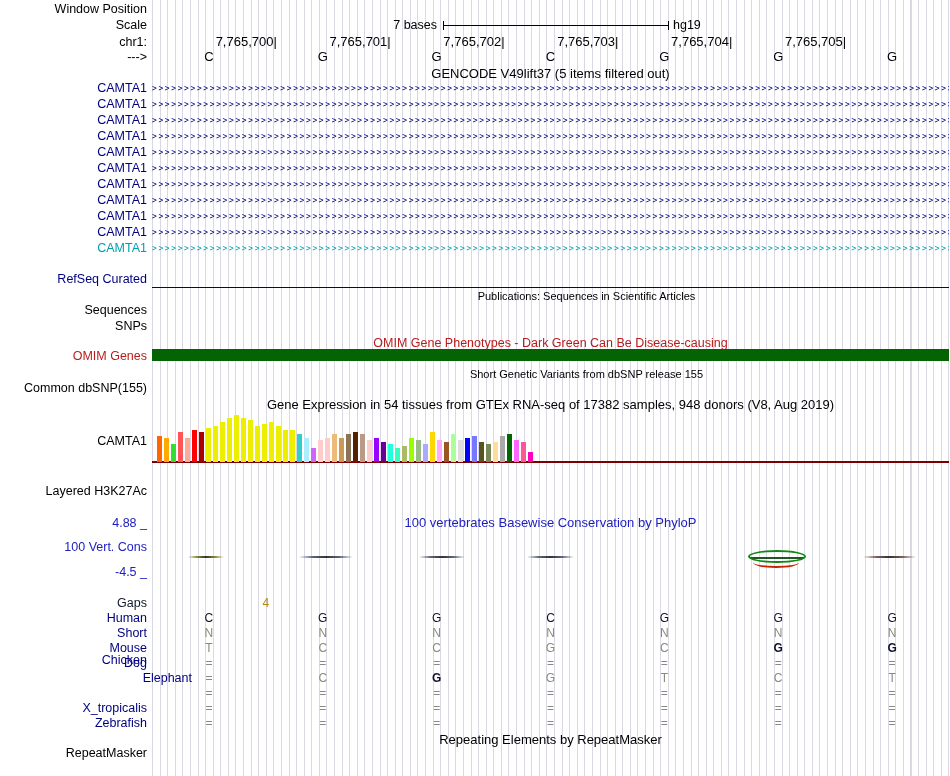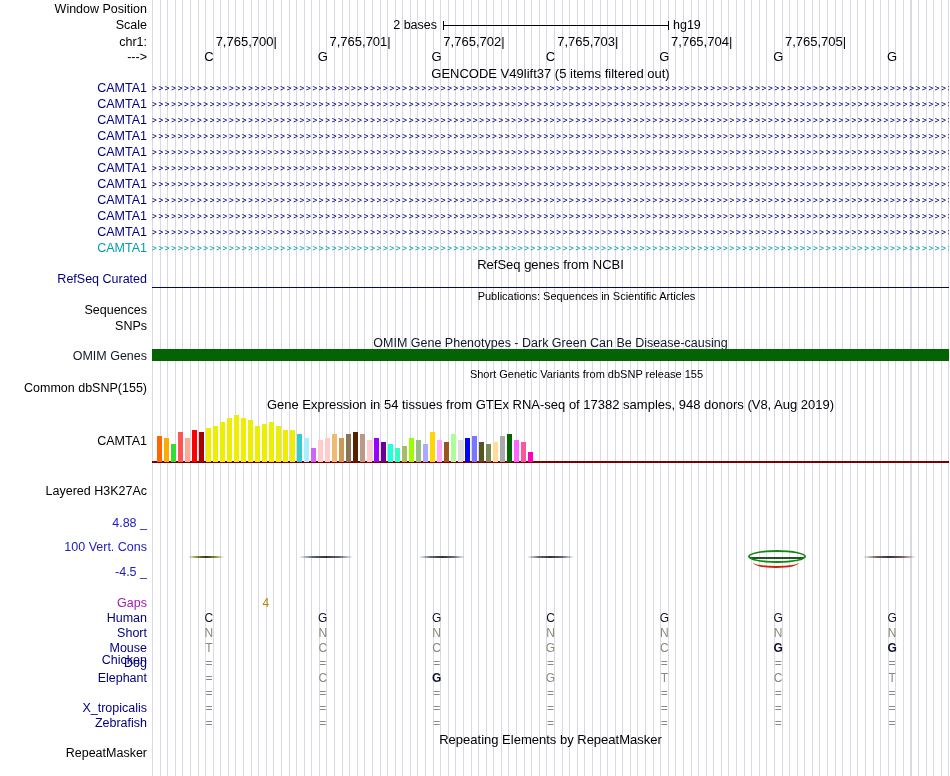--- a/index.html
+++ b/index.html
@@ -4,23 +4,23 @@
 <style>
   html,body{margin:0;padding:0;background:#fff;}
   #stage{position:relative;width:950px;height:776px;background:#fff;overflow:hidden;
          font-family:"Liberation Sans",sans-serif;font-size:12.5px;color:#000;}
   #grid{position:absolute;left:152px;top:0;width:797px;height:776px;
         background:repeating-linear-gradient(90deg, rgba(130,130,170,0.30) 0px, rgba(130,130,170,0.30) 1px, transparent 1px, transparent 7.585px);}
   .lab{position:absolute;left:0;width:147px;text-align:right;white-space:nowrap;height:14px;line-height:14px;}
   .title{position:absolute;left:152px;width:797px;text-align:center;white-space:pre;height:14px;line-height:14px;font-size:13px;}
   .small{font-size:11px;margin-left:36px;}
   .navy{color:#000080;}
-  .green{color:#0f172a;}
+  .green{color:#b91c1c;}
   .blue{color:#2020C0;}
-  .orange{color:#a21caf;}
+  .orange{color:#0f172a;}
   .tick{position:absolute;white-space:pre;font-size:13px;height:14px;line-height:14px;}
   .base{position:absolute;transform:translateX(-50%);font-size:13px;height:14px;line-height:14px;}
   .tx{position:absolute;left:152px;width:797px;height:11px;line-height:11px;overflow:hidden;white-space:nowrap;
       font-family:"DejaVu Sans Mono",monospace;font-size:8px;letter-spacing:1.6px;}
   #scale-value{position:absolute;left:152px;width:285px;top:18px;text-align:right;}
   #scalebar{position:absolute;left:443px;top:21px;width:224px;height:9px;border-left:1px solid #000;border-right:1px solid #000;
             background:linear-gradient(to bottom, transparent 4px, #000 4px, #000 5px, transparent 5px);}
   #scale-assembly{position:absolute;left:673px;top:18px;}
   #refseq-line{position:absolute;left:152px;top:287px;width:797px;height:1px;background:#000080;}
   #omim-bar{position:absolute;left:152px;top:349px;width:797px;height:12px;background:#046404;}
@@ -39,50 +39,50 @@
 </style>
 </head>
 <body>
 
 <div id="stage">
   <div id="grid"></div>
 
   <div class="lab" style="top:2px">Window Position</div>
 
   <div class="lab" style="top:18px">Scale</div>
-  <div id="scale-value">2 bases</div>
+  <div id="scale-value">7 bases</div>
   <div id="scalebar"></div>
   <div id="scale-assembly">hg19</div>
 
   <div class="lab" style="top:35px">chr1:</div>
   <div class="lab" style="top:50px">---&gt;</div>
 
   <div class="title" style="top:67px">GENCODE V49lift37 (5 items filtered out)</div>
 
-  <div class="title" style="top:258px">RefSeq genes from NCBI</div>
   <div class="lab navy" style="top:272px">RefSeq Curated</div>
   <div id="refseq-line"></div>
 
   <div class="title small" style="top:289px">Publications: Sequences in Scientific Articles</div>
   <div class="lab" style="top:303px">Sequences</div>
   <div class="lab" style="top:319px">SNPs</div>
 
   <div class="title green" style="top:336px;font-size:12.5px">OMIM Gene Phenotypes - Dark Green Can Be Disease-causing</div>
   <div class="lab green" style="top:349px">OMIM Genes</div>
   <div id="omim-bar"></div>
 
   <div class="title small" style="top:367px">Short Genetic Variants from dbSNP release 155</div>
   <div class="lab" style="top:381px">Common dbSNP(155)</div>
 
   <div class="title" style="top:398px">Gene Expression in 54 tissues from GTEx RNA-seq of 17382 samples, 948 donors (V8, Aug 2019)</div>
   <div class="lab" style="top:434px">CAMTA1</div>
   <div id="gtex-baseline"></div>
 
   <div class="lab" style="top:484px">Layered H3K27Ac</div>
 
+  <div class="title blue" style="top:516px">100 vertebrates Basewise Conservation by PhyloP</div>
   <div class="lab blue" style="top:516px">4.88 _</div>
   <div class="lab blue" style="top:540px">100 Vert. Cons</div>
   <div class="lab blue" style="top:565px">-4.5 _</div>
 
   <div class="lab orange" style="top:596px">Gaps</div>
 
   <div class="title" style="top:733px">Repeating Elements by RepeatMasker</div>
   <div class="lab" style="top:746px">RepeatMasker</div>
 <div class="tick" style="left: 276.857px; top: 35px; transform: translateX(-100%);">7,765,700|</div>
     <div class="tick" style="left: 390.714px; top: 35px; transform: translateX(-100%);">7,765,701|</div>
@@ -208,21 +208,21 @@
     <div class="mz mzb" style="left: 778.214px; top: 641px;">G</div>
     <div class="mz mzb" style="left: 892.071px; top: 641px;">G</div>
     <div class="lab navy" style="top: 656px;">Dog</div>
     <div class="mz mzg" style="left: 208.929px; top: 656px;">=</div>
     <div class="mz mzg" style="left: 322.786px; top: 656px;">=</div>
     <div class="mz mzg" style="left: 436.643px; top: 656px;">=</div>
     <div class="mz mzg" style="left: 550.5px; top: 656px;">=</div>
     <div class="mz mzg" style="left: 664.357px; top: 656px;">=</div>
     <div class="mz mzg" style="left: 778.214px; top: 656px;">=</div>
     <div class="mz mzg" style="left: 892.071px; top: 656px;">=</div>
-    <div class="lab navy" style="top: 671px;">Elephant</div>
+    <div class="lab navy" style="top: 671px; padding-left: 45px;">Elephant</div>
     <div class="mz mzg" style="left: 208.929px; top: 671px;">=</div>
     <div class="mz mzg" style="left: 322.786px; top: 671px;">C</div>
     <div class="mz mzb" style="left: 436.643px; top: 671px;">G</div>
     <div class="mz mzg" style="left: 550.5px; top: 671px;">G</div>
     <div class="mz mzg" style="left: 664.357px; top: 671px;">T</div>
     <div class="mz mzg" style="left: 778.214px; top: 671px;">C</div>
     <div class="mz mzg" style="left: 892.071px; top: 671px;">T</div>
     <div class="lab navy" style="top: 653px; text-align: right;">Chicken</div>
     <div class="mz mzg" style="left: 208.929px; top: 686px;">=</div>
     <div class="mz mzg" style="left: 322.786px; top: 686px;">=</div>

